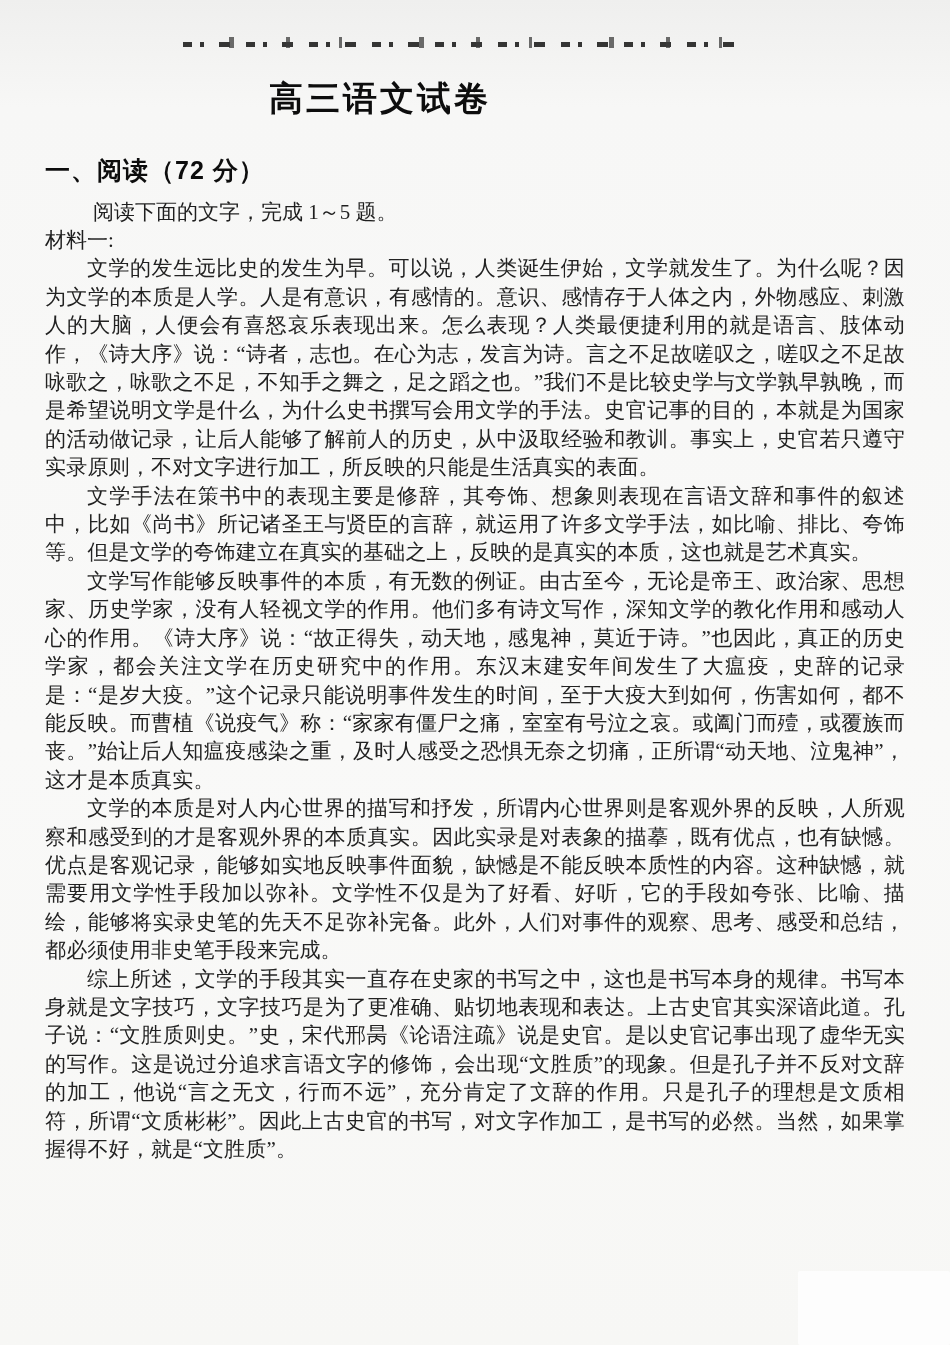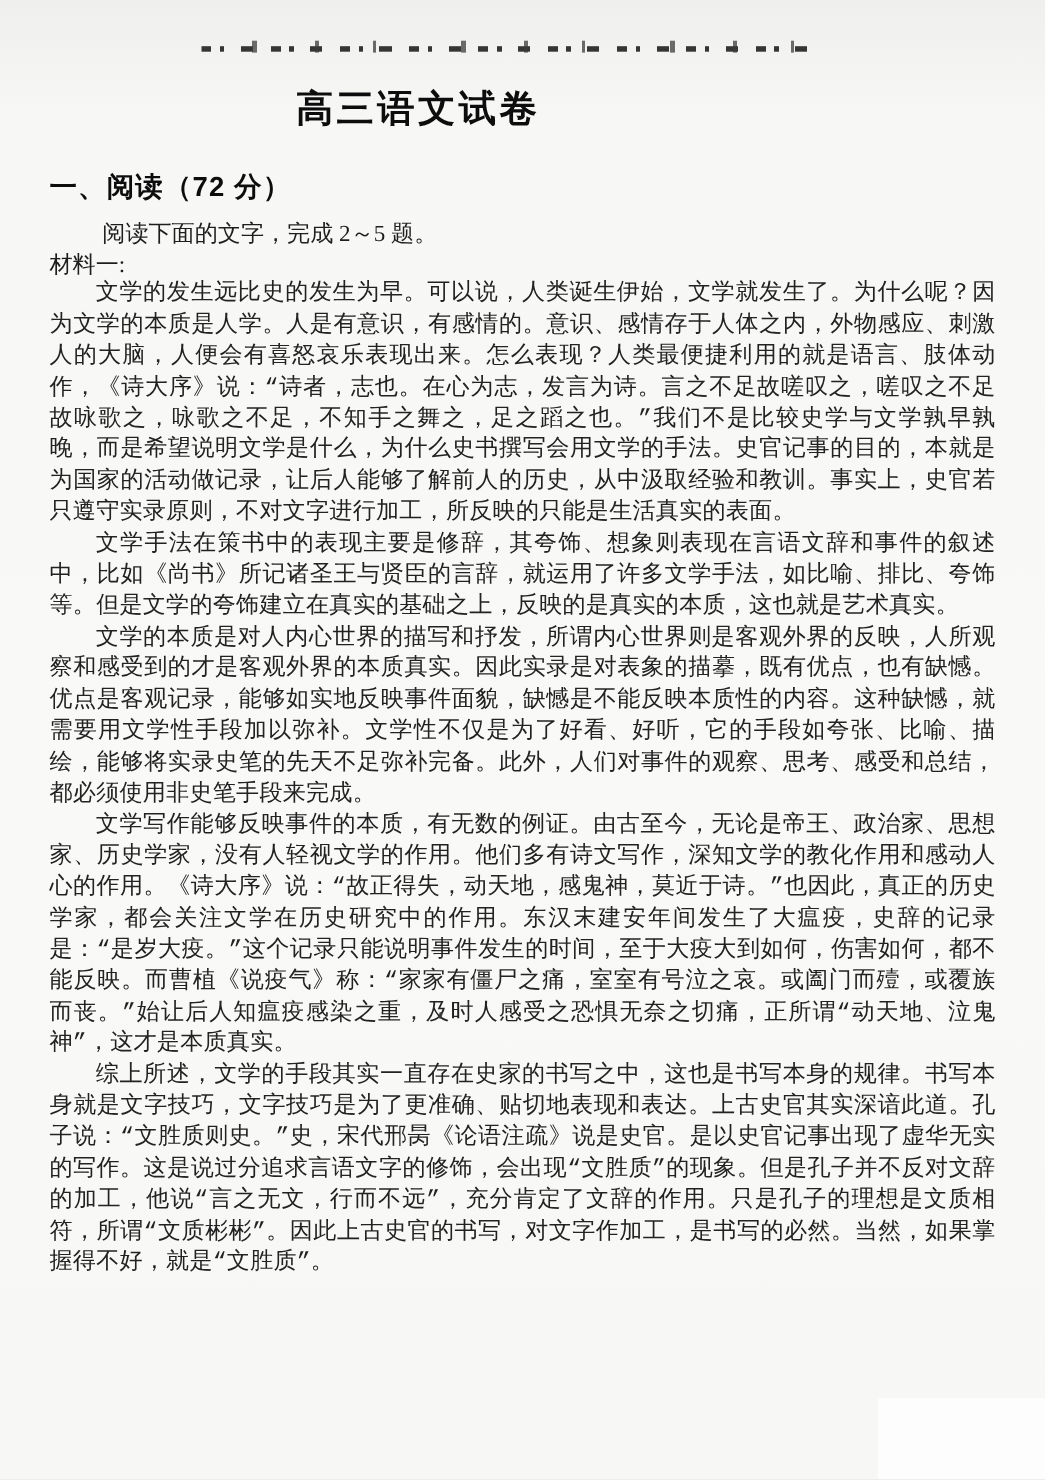--- a/index.html
+++ b/index.html
@@ -56,21 +56,20 @@
     font-size:21px;line-height:28px;color:#1e1e1e;
   }
   .material-label{
     font-size:21px;line-height:28.4px;color:#1e1e1e;
   }
   .body-par{
     margin:0;
     font-size:21px;line-height:28.4px;
     text-align:justify;text-indent:2em;color:#222;
     letter-spacing:0.2px;
-    font-family:Liberation Mono, monospace;
   }
   .attribution{
     margin:0;
     font-size:21px;line-height:28.4px;
     text-align:right;color:#222;
   }
   .artifact-dot{
     position:absolute;left:399px;top:920px;width:3px;height:6px;
     background:#3a3a3a;border-radius:1px;transform:rotate(12deg);opacity:.8;
   }
@@ -86,28 +85,28 @@
 
   <div class="cropped-strip">
     <div class="frag-a"></div>
     <div class="frag-b"></div>
   </div>
 
   <h1 class="exam-title">高三语文试卷</h1>
 
   <div class="content">
     <h2 class="sec-heading">一、阅读（72 分）</h2>
-    <p class="instruction">阅读下面的文字，完成 2～5 题。</p>
+    <p class="instruction">阅读下面的文字，完成 1～5 题。</p>
 
     <div class="material-label">材料一:</div>
 
     <p class="body-par">文学的发生远比史的发生为早。可以说，人类诞生伊始，文学就发生了。为什么呢？因为文学的本质是人学。人是有意识，有感情的。意识、感情存于人体之内，外物感应、刺激人的大脑，人便会有喜怒哀乐表现出来。怎么表现？人类最便捷利用的就是语言、肢体动作，《诗大序》说：“诗者，志也。在心为志，发言为诗。言之不足故嗟叹之，嗟叹之不足故咏歌之，咏歌之不足，不知手之舞之，足之蹈之也。”我们不是比较史学与文学孰早孰晚，而是希望说明文学是什么，为什么史书撰写会用文学的手法。史官记事的目的，本就是为国家的活动做记录，让后人能够了解前人的历史，从中汲取经验和教训。事实上，史官若只遵守实录原则，不对文字进行加工，所反映的只能是生活真实的表面。</p>
     <p class="body-par">文学手法在策书中的表现主要是修辞，其夸饰、想象则表现在言语文辞和事件的叙述中，比如《尚书》所记诸圣王与贤臣的言辞，就运用了许多文学手法，如比喻、排比、夸饰等。但是文学的夸饰建立在真实的基础之上，反映的是真实的本质，这也就是艺术真实。</p>
+    <p class="body-par">文学写作能够反映事件的本质，有无数的例证。由古至今，无论是帝王、政治家、思想家、历史学家，没有人轻视文学的作用。他们多有诗文写作，深知文学的教化作用和感动人心的作用。《诗大序》说：“故正得失，动天地，感鬼神，莫近于诗。”也因此，真正的历史学家，都会关注文学在历史研究中的作用。东汉末建安年间发生了大瘟疫，史辞的记录是：“是岁大疫。”这个记录只能说明事件发生的时间，至于大疫大到如何，伤害如何，都不能反映。而曹植《说疫气》称：“家家有僵尸之痛，室室有号泣之哀。或阖门而殪，或覆族而丧。”始让后人知瘟疫感染之重，及时人感受之恐惧无奈之切痛，正所谓“动天地、泣鬼神”，这才是本质真实。</p>
     <p class="body-par">文学的本质是对人内心世界的描写和抒发，所谓内心世界则是客观外界的反映，人所观察和感受到的才是客观外界的本质真实。因此实录是对表象的描摹，既有优点，也有缺憾。优点是客观记录，能够如实地反映事件面貌，缺憾是不能反映本质性的内容。这种缺憾，就需要用文学性手段加以弥补。文学性不仅是为了好看、好听，它的手段如夸张、比喻、描绘，能够将实录史笔的先天不足弥补完备。此外，人们对事件的观察、思考、感受和总结，都必须使用非史笔手段来完成。</p>
-    <p class="body-par">文学写作能够反映事件的本质，有无数的例证。由古至今，无论是帝王、政治家、思想家、历史学家，没有人轻视文学的作用。他们多有诗文写作，深知文学的教化作用和感动人心的作用。《诗大序》说：“故正得失，动天地，感鬼神，莫近于诗。”也因此，真正的历史学家，都会关注文学在历史研究中的作用。东汉末建安年间发生了大瘟疫，史辞的记录是：“是岁大疫。”这个记录只能说明事件发生的时间，至于大疫大到如何，伤害如何，都不能反映。而曹植《说疫气》称：“家家有僵尸之痛，室室有号泣之哀。或阖门而殪，或覆族而丧。”始让后人知瘟疫感染之重，及时人感受之恐惧无奈之切痛，正所谓“动天地、泣鬼神”，这才是本质真实。</p>
     <p class="body-par">综上所述，文学的手段其实一直存在史家的书写之中，这也是书写本身的规律。书写本身就是文字技巧，文字技巧是为了更准确、贴切地表现和表达。上古史官其实深谙此道。孔子说：“文胜质则史。”史，宋代邢昺《论语注疏》说是史官。是以史官记事出现了虚华无实的写作。这是说过分追求言语文字的修饰，会出现“文胜质”的现象。但是孔子并不反对文辞的加工，他说“言之无文，行而不远”，充分肯定了文辞的作用。只是孔子的理想是文质相符，所谓“文质彬彬”。因此上古史官的书写，对文字作加工，是书写的必然。当然，如果掌握得不好，就是“文胜质”。</p>
 
   </div>
 
   <div class="artifact-dot"></div>
   <div class="scan-patch"></div>
 
 </div>
 
 </body></html>

